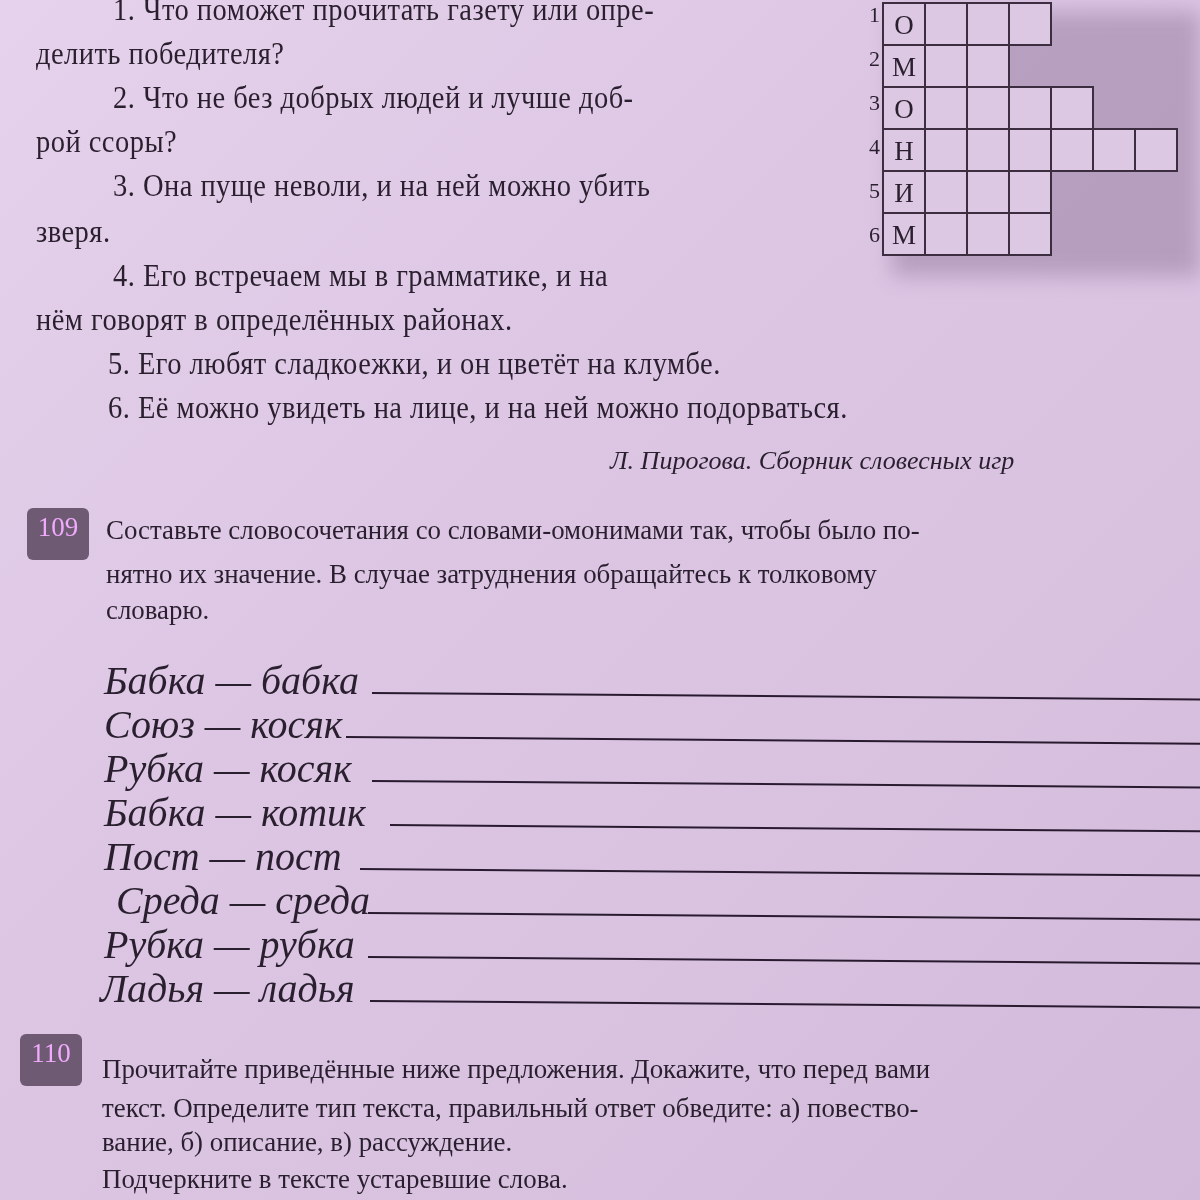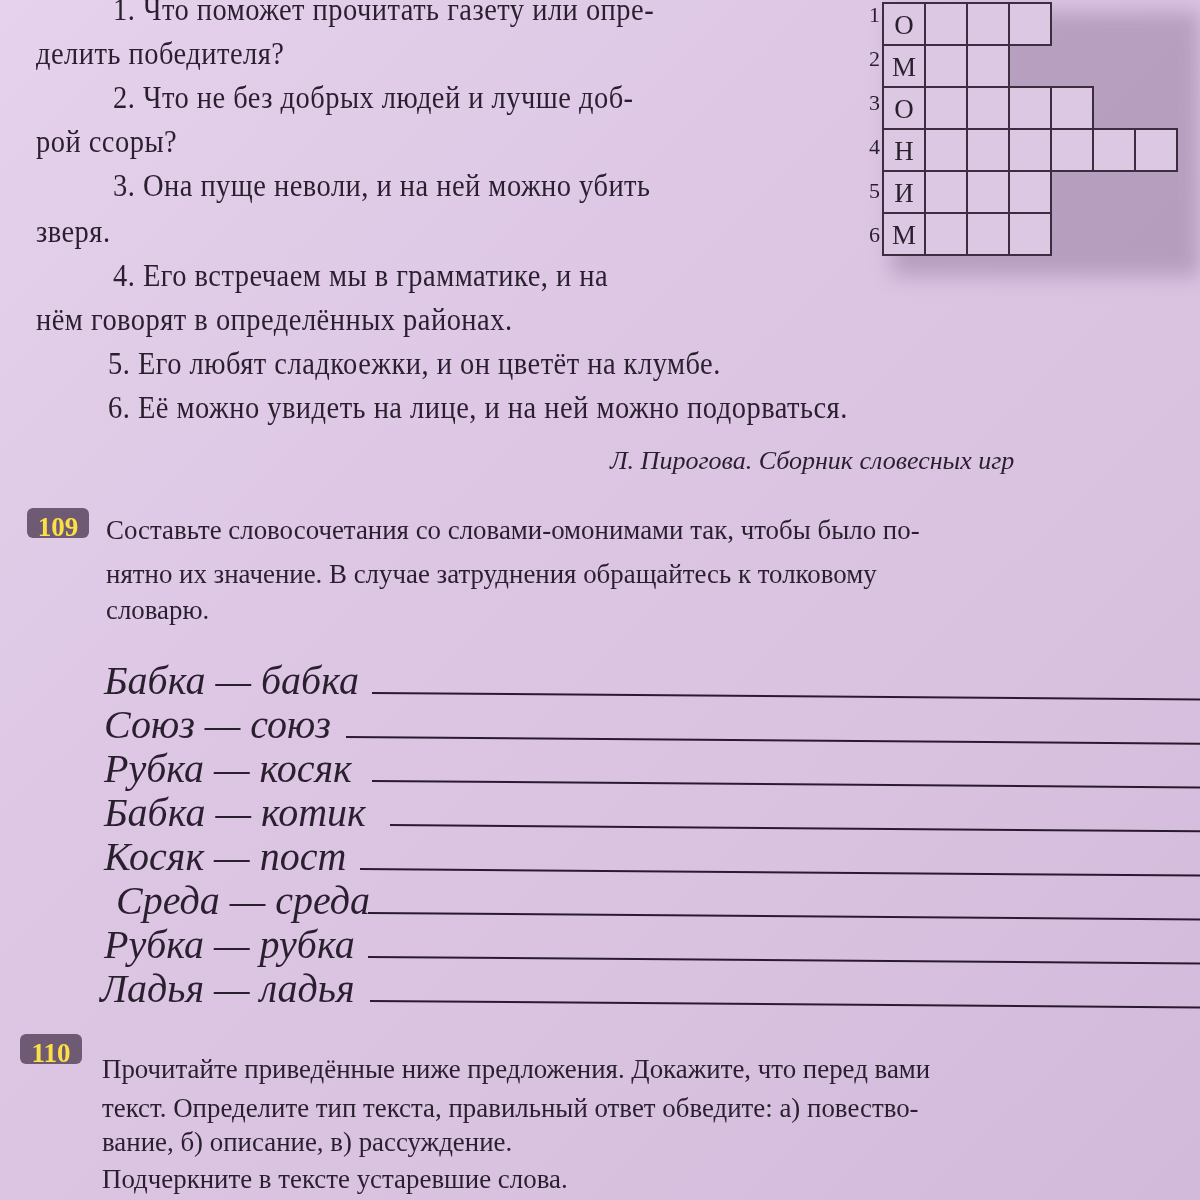--- a/index.html
+++ b/index.html
@@ -6,23 +6,23 @@
   body {
     width:1200px; height:1200px; overflow:hidden; position:relative;
     background: linear-gradient(135deg, #e6d2ec 0%, #dcc6e4 40%, #d8c2e0 70%, #d2bada 100%);
     color:#2a1f2e;
     font-family: "Liberation Serif", "DejaVu Serif", serif;
   }
   .abs { position:absolute; white-space:nowrap; }
   .riddle { font-size:31px; letter-spacing:0.5px; transform:scaleX(0.92); transform-origin:left top; }
   .source { font-style:italic; font-size:26px; }
   .badge {
-    position:absolute; background:#6e5a72; color:#fde047; border-radius:6px;
-    font-size:27px; font-weight:bold; text-align:center; line-height:38px;
-    width:62px; height:30px;
+    position:absolute; background:#6e5a72; color:#f0abfc; border-radius:6px;
+    font-size:27px; font-weight:normal; text-align:center; line-height:38px;
+    width:62px; height:52px;
   }
   .task { font-size:28px; transform:scaleX(0.96); transform-origin:left top; }
   .pair { font-style:italic; font-size:40px; }
   .answer-line { position:absolute; height:0; border-top:2px solid #2a1a30; }
   
   .cw { position:absolute; left:0; top:0; }
   .cw-cell {
     position:absolute; width:44px; height:44px; box-sizing:border-box;
     border:2px solid #3c2e40; background:#dcc8e2;
     font-size:27px; text-align:center; line-height:42px;
@@ -88,30 +88,30 @@
 
 <div class="badge" style="left:27px;top:508px;">109</div>
 <div class="abs task" style="left:106px;top:514px;">Составьте словосочетания со словами-омонимами так, чтобы было по-</div>
 <div class="abs task" style="left:106px;top:558px;">нятно их значение. В случае затруднения обращайтесь к толковому</div>
 <div class="abs task" style="left:106px;top:594px;">словарю.</div>
 
 <div>
   <div class="abs pair" style="left:104px;top:657px;">Бабка — бабка</div>
   <div class="answer-line" style="left:372px;top:692px;width:830px;transform:rotate(0.45deg);transform-origin:left;"></div>
 
-  <div class="abs pair" style="left:104px;top:701px;">Союз — союз</div>
+  <div class="abs pair" style="left:104px;top:701px;">Союз — косяк</div>
   <div class="answer-line" style="left:346px;top:736px;width:856px;transform:rotate(0.45deg);transform-origin:left;"></div>
 
   <div class="abs pair" style="left:104px;top:745px;">Рубка — косяк</div>
   <div class="answer-line" style="left:372px;top:780px;width:830px;transform:rotate(0.45deg);transform-origin:left;"></div>
 
   <div class="abs pair" style="left:104px;top:789px;">Бабка — котик</div>
   <div class="answer-line" style="left:390px;top:824px;width:812px;transform:rotate(0.45deg);transform-origin:left;"></div>
 
-  <div class="abs pair" style="left:104px;top:833px;">Косяк — пост</div>
+  <div class="abs pair" style="left:104px;top:833px;">Пост — пост</div>
   <div class="answer-line" style="left:360px;top:868px;width:842px;transform:rotate(0.45deg);transform-origin:left;"></div>
 
   <div class="abs pair" style="left:104px;top:877px;margin-left:12px;">Среда — среда</div>
   <div class="answer-line" style="left:368px;top:912px;width:834px;transform:rotate(0.45deg);transform-origin:left;"></div>
 
   <div class="abs pair" style="left:104px;top:921px;">Рубка — рубка</div>
   <div class="answer-line" style="left:368px;top:956px;width:834px;transform:rotate(0.45deg);transform-origin:left;"></div>
 
   <div class="abs pair" style="left:100px;top:965px;">Ладья — ладья</div>
   <div class="answer-line" style="left:370px;top:1000px;width:832px;transform:rotate(0.45deg);transform-origin:left;"></div>

